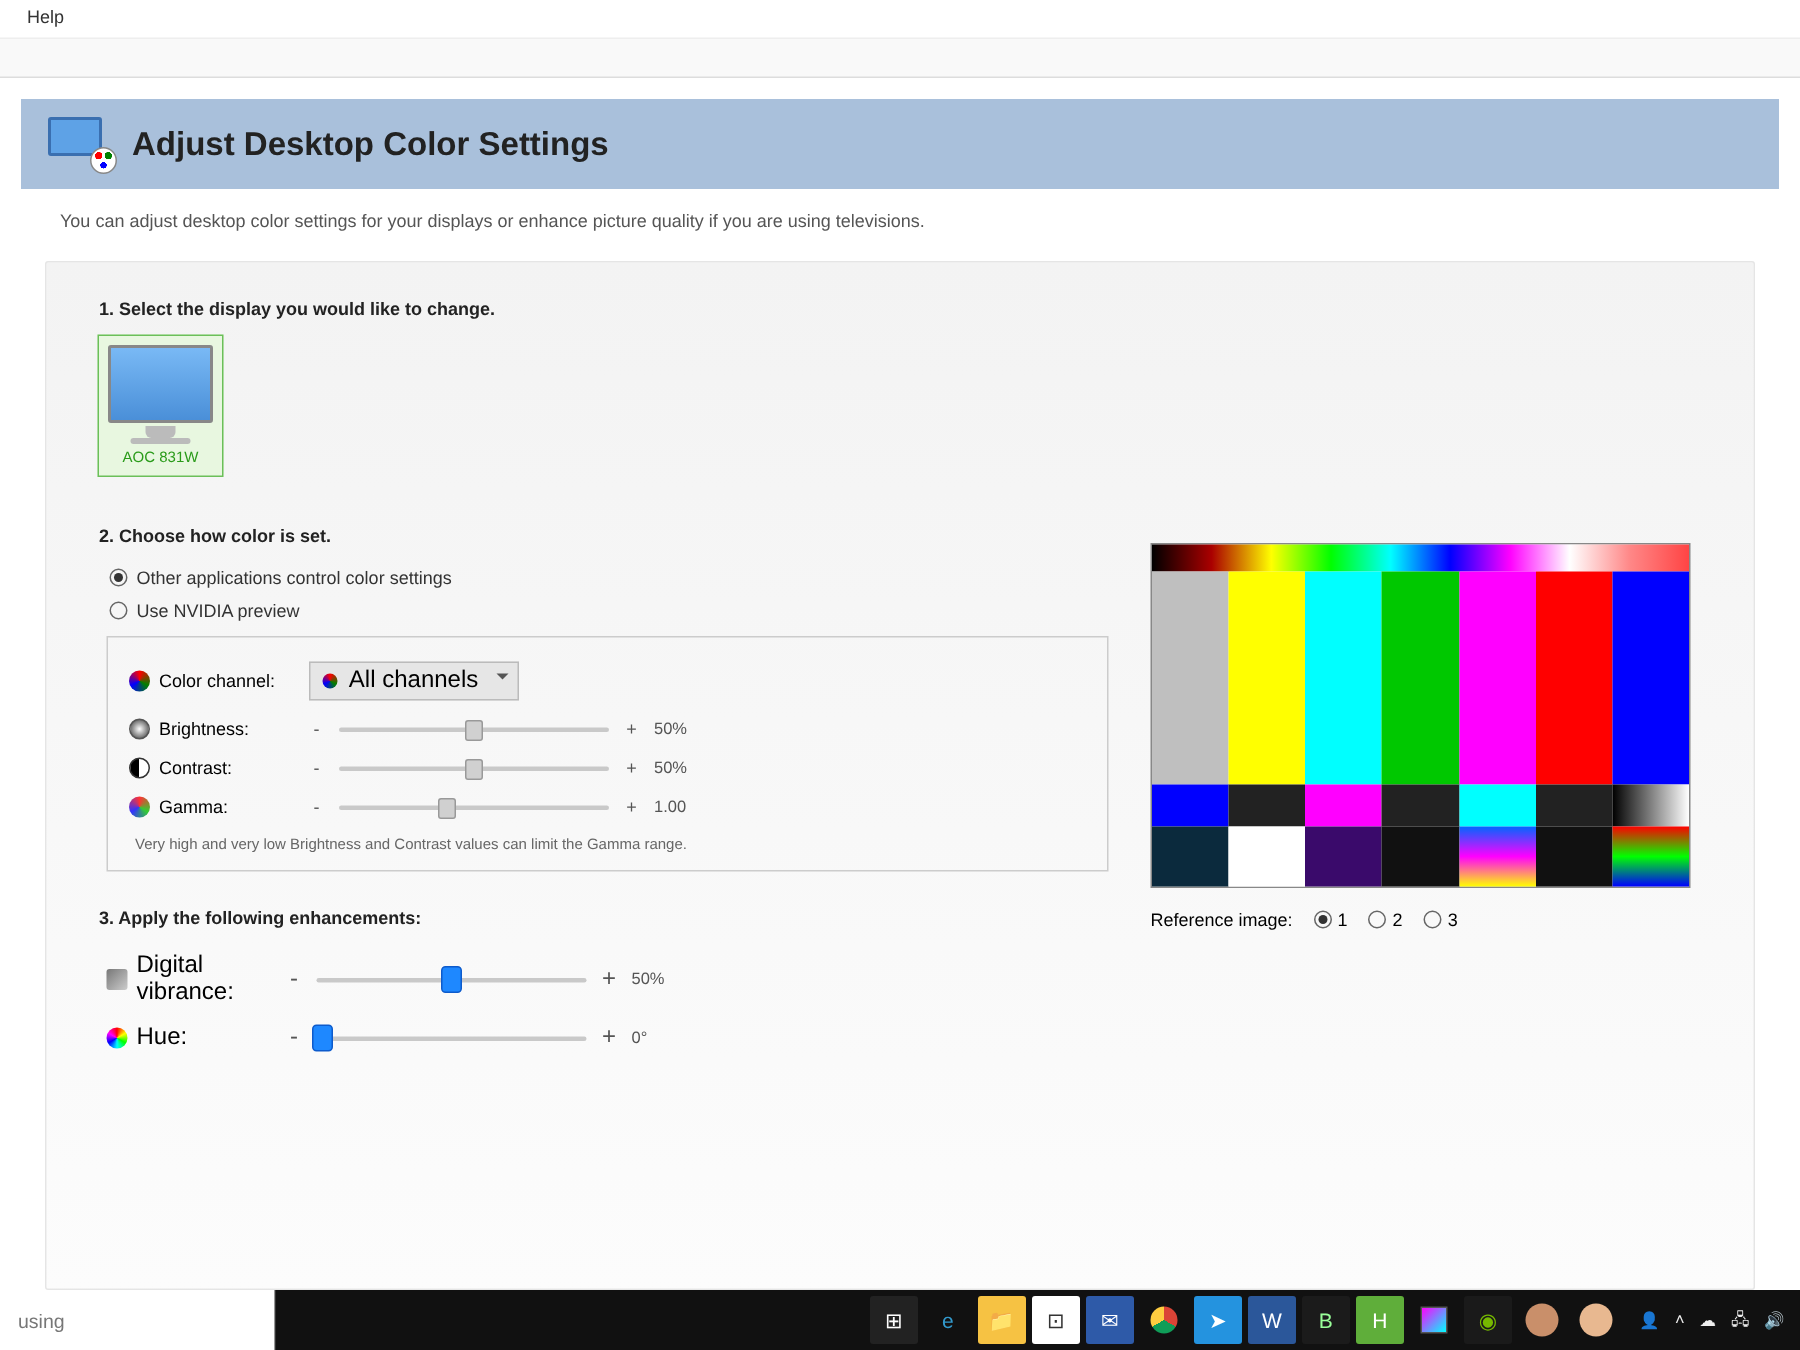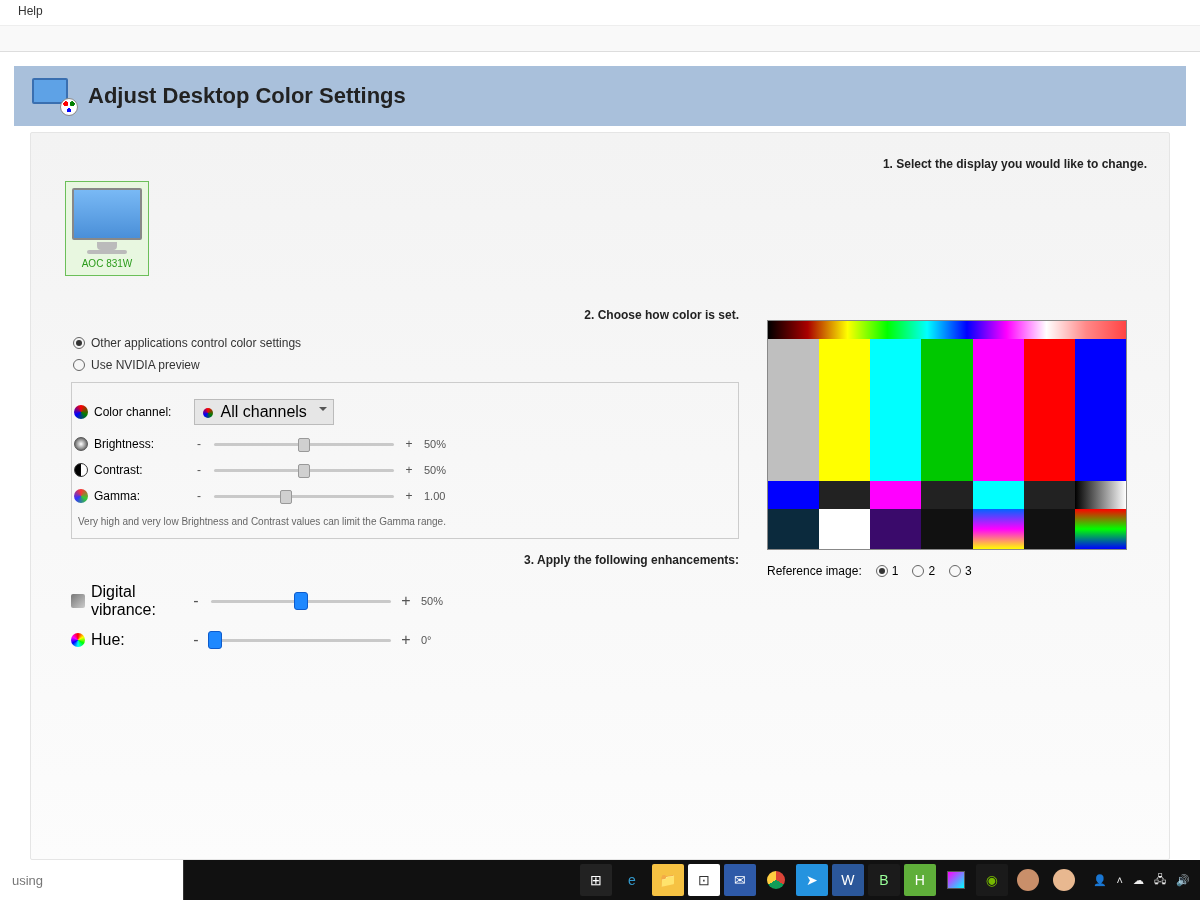--- a/index.html
+++ b/index.html
@@ -18,36 +18,36 @@
   .main-wrap { flex: 1; display: flex; flex-direction: column; padding: 14px 14px 0 14px; min-height: 0; }
   .page-header { background: #a9c0db; padding: 12px 18px; display: flex; align-items: center; gap: 14px; }
   .page-header h1 { font-family: "Comic Sans MS", "Segoe UI", sans-serif; font-size: 22px; color: #222; font-weight: bold; }
   .header-icon { width: 42px; height: 36px; position: relative; }
   .header-icon .monitor { width: 36px; height: 26px; background: #5ea2e6; border: 2px solid #3a6fb0; border-radius: 2px; }
   .header-icon .dots { position: absolute; right: -4px; bottom: -2px; width: 18px; height: 18px; border-radius: 50%; background: radial-gradient(circle at 30% 30%, red 15%, transparent 16%), radial-gradient(circle at 70% 30%, green 15%, transparent 16%), radial-gradient(circle at 50% 70%, blue 15%, transparent 16%), #fff; border: 1px solid #888; }
 
   .page-desc { font-size: 12px; color: #555; padding: 14px 26px; }
 
   .content-box { margin: 6px 16px 0 16px; background: linear-gradient(#f3f3f3,#fcfcfc); border: 1px solid #e5e5e5; padding: 18px 22px; flex: 1; overflow: hidden; border-radius: 2px; }
-  .section-title { font-size: 12px; font-weight: bold; color: #222; margin: 6px 0 10px 13px; text-align: right; }
+  .section-title { font-size: 12px; font-weight: bold; color: #222; margin: 6px 0 10px 13px; }
   .display-card { display: inline-block; padding: 6px; background: #e8f7e0; border: 1px solid #6bbf59; text-align: center; margin-left: 12px; }
   .display-card .screen { width: 70px; height: 52px; background: linear-gradient(#79b9f5,#4a8fd8); border: 2px solid #888; border-radius: 2px; margin: 0 auto; }
   .display-card .stand { width: 20px; height: 8px; background: #bbb; margin: 2px auto 0; border-radius: 0 0 4px 4px; }
   .display-card .base { width: 40px; height: 4px; background: #bbb; margin: 0 auto 4px; border-radius: 2px; }
   .display-card .label { font-size: 10px; color: #2a9b1a; margin-top: 4px; }
 
   .two-col { display: flex; gap: 28px; align-items: flex-start; }
   .left-col { flex: 1; }
   .right-col { width: 380px; padding-top: 18px; }
 
   .radio-row { font-size: 12px; color: #333; padding: 4px 0 4px 20px; display: flex; align-items: center; gap: 6px; }
   .radio { width: 12px; height: 12px; border: 1px solid #666; border-radius: 50%; display: inline-flex; align-items: center; justify-content: center; }
   .radio.checked::after { content: ""; width: 6px; height: 6px; background: #333; border-radius: 50%; }
 
-  .color-group { border: 1px solid #ccc; margin: 6px 0 14px 18px; padding: 10px 2px; font-size: 12px; }
+  .color-group { border: 1px solid #ccc; margin: 6px 0 24px 18px; padding: 10px 14px; font-size: 12px; }
   .ctrl-row { display: flex; align-items: center; gap: 10px; padding: 6px 0; }
   .ctrl-row .lbl { width: 110px; display: flex; align-items: center; gap: 6px; }
   .ctrl-row .minus, .ctrl-row .plus { width: 10px; text-align: center; color: #555; cursor: pointer; }
   .slider { position: relative; width: 180px; height: 14px; }
   .slider .track { position: absolute; top: 6px; left: 0; right: 0; height: 3px; background: #c9c9c9; border-radius: 2px; }
   .slider .thumb { position: absolute; top: 1px; width: 12px; height: 14px; background: #d0d0d0; border: 1px solid #999; border-radius: 2px; transform: translateX(-50%); cursor: pointer; }
   .slider .thumb.blue { background: #1e88ff; border-color: #0d5bcc; width: 14px; height: 18px; top: -2px; border-radius: 3px; }
   .val { width: 40px; font-size: 11px; color: #555; }
   .dropdown { background: #e6e6e6; border: 1px solid #bbb; padding: 3px 24px 3px 8px; font-size: 16px; min-width: 140px; position: relative; cursor: pointer; }
   .dropdown::after { content: ""; position: absolute; right: 6px; top: 7px; border: 4px solid transparent; border-top-color: #555; }
@@ -82,20 +82,21 @@
 
 
   <div class="main-wrap">
     <div class="page-header">
       <div class="header-icon">
         <div class="monitor"></div>
           <div class="dots"></div>
       </div>
       <h1>Adjust Desktop Color Settings</h1>
     </div>
+    <div class="page-desc">You can adjust desktop color settings for your displays or enhance picture quality if you are using televisions.</div>
 
     <div class="content-box">
       
       <div class="section-title">1. Select the display you would like to change.</div>
       <div class="display-card">
         <div class="screen"></div>
         <div class="stand"></div><div class="base"></div>
         <div class="label">AOC 831W</div>
       </div>
 

